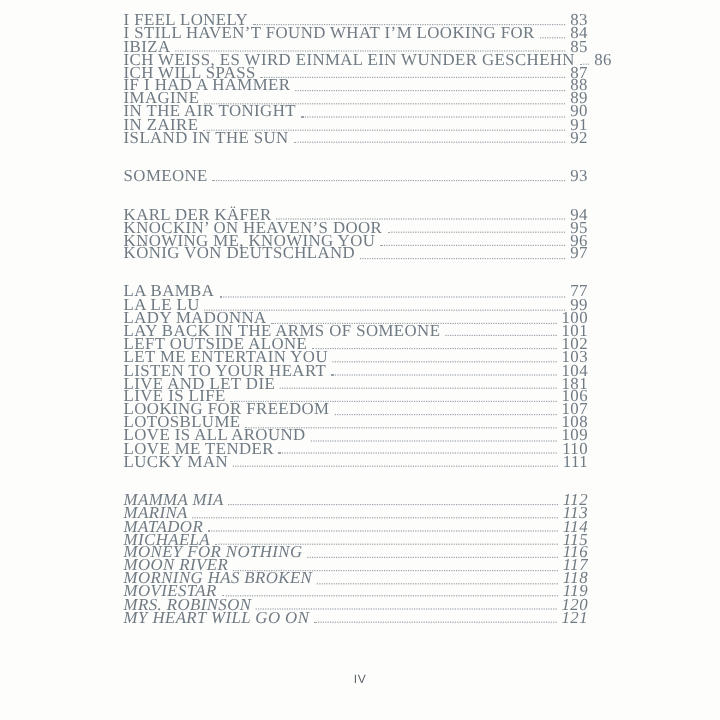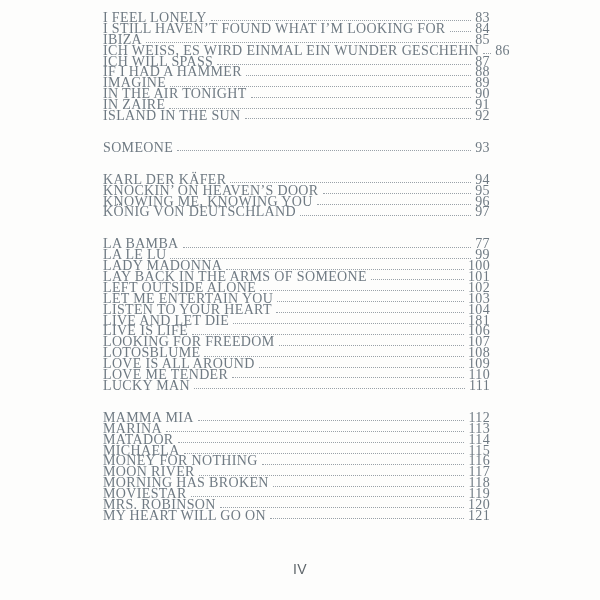--- a/index.html
+++ b/index.html
@@ -20,20 +20,21 @@
     position: absolute;
     left: 103px;
     top: 13px;
     width: 387px;
   }
   .toc-section {
     margin-bottom: 21px;
   }
   .toc-section:last-child {
     margin-bottom: 0;
+    font-style: italic;
   }
   .toc-row {
     display: flex;
     align-items: baseline;
     height: 10.9px;
     font-size: 14px;
     line-height: 10.9px;
     color: #6f7a83;
     letter-spacing: 0.35px;
     white-space: nowrap;
@@ -53,21 +54,21 @@
     min-width: 15px;
     text-align: center;
   }
   .footer {
     position: absolute;
     left: 0;
     top: 561px;
     width: 600px;
     text-align: center;
     font-family: "Liberation Sans", sans-serif;
-    font-size: 14px;
+    font-size: 10px;
     letter-spacing: 0.5px;
     color: #5f666b;
   }
 </style>
 </head>
 <body>
 
 <div class="page">
   <div class="toc" id="toc-root">
       <div class="toc-section">

